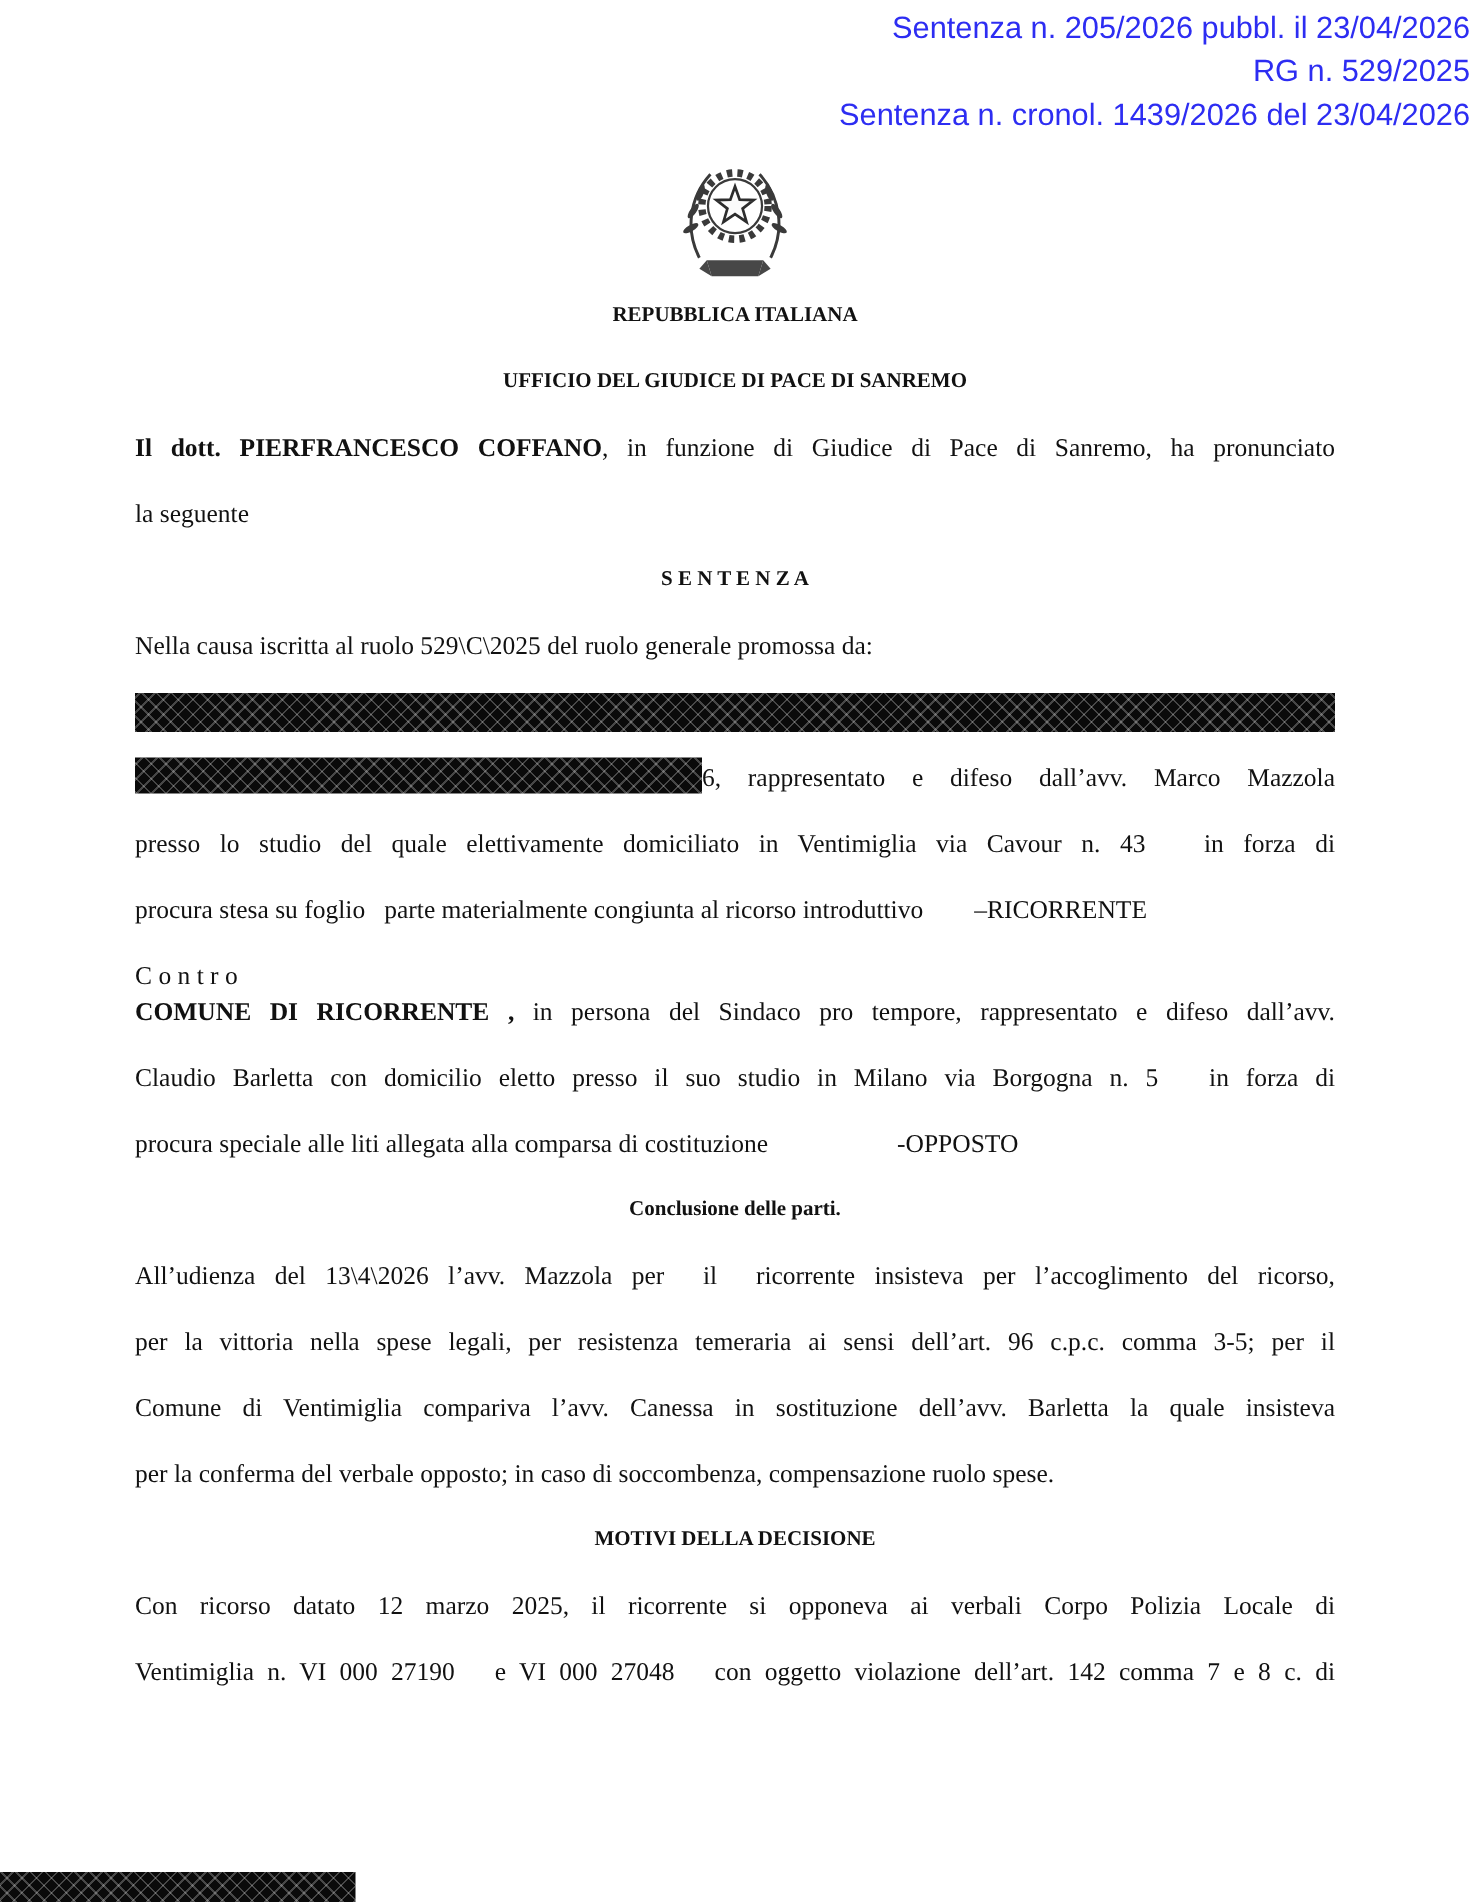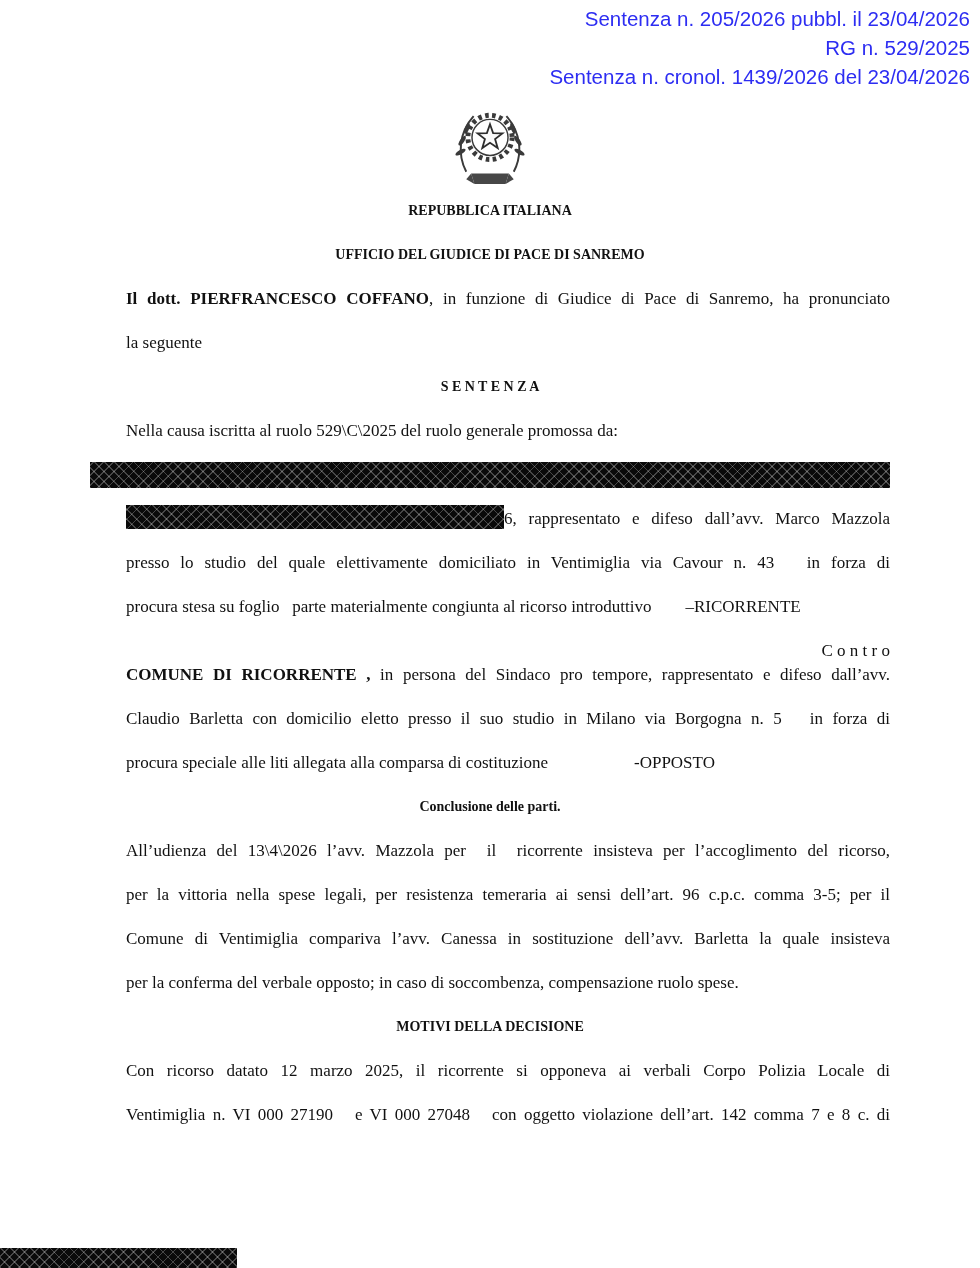--- a/index.html
+++ b/index.html
@@ -7,41 +7,41 @@
   .page {
     position: relative;
     width: 980px;
     height: 1268px;
     background: #ffffff;
     overflow: hidden;
     font-family: "Liberation Serif", serif;
     color: #111111;
   }
   .stamp {
-    padding: 4px 10px 0 0;
+    padding: 4px 0 0 0;
     text-align: right;
     font-family: "Liberation Sans", sans-serif;
     font-size: 20.5px;
     line-height: 29px;
   }
   .emblem-wrap { margin-top: 12px; height: 86px; text-align: center; }
   .body { margin: 0 90px; font-size: 17px; }
   .hline {
     line-height: 44px;
     text-align: center;
     font-weight: bold;
     font-size: 14px;
   }
-  .line, .tline { line-height: 44px; margin-left: 36px; }
+  .line, .tline { line-height: 44px; }
   .tline { text-align: justify; text-align-last: justify; }
   .para > .tline:last-child { text-align-last: left; }
   .para.keep-just > .tline:last-child { text-align-last: justify; }
   .contro {
     line-height: 44px;
-    text-align: right;
+    text-align: left;
     margin-bottom: -20px;
   }
   b { font-weight: bold; }
   .redact {
     background-color: #0a0a0a;
     background-image:
       repeating-linear-gradient(45deg, rgba(255,255,255,0.25) 0px, rgba(255,255,255,0.25) 1.2px, transparent 1.2px, transparent 7px),
       repeating-linear-gradient(-45deg, rgba(255,255,255,0.25) 0px, rgba(255,255,255,0.25) 1.2px, transparent 1.2px, transparent 7px);
   }
   .redact-full { display: block; height: 26px; margin: 9px 0; }

